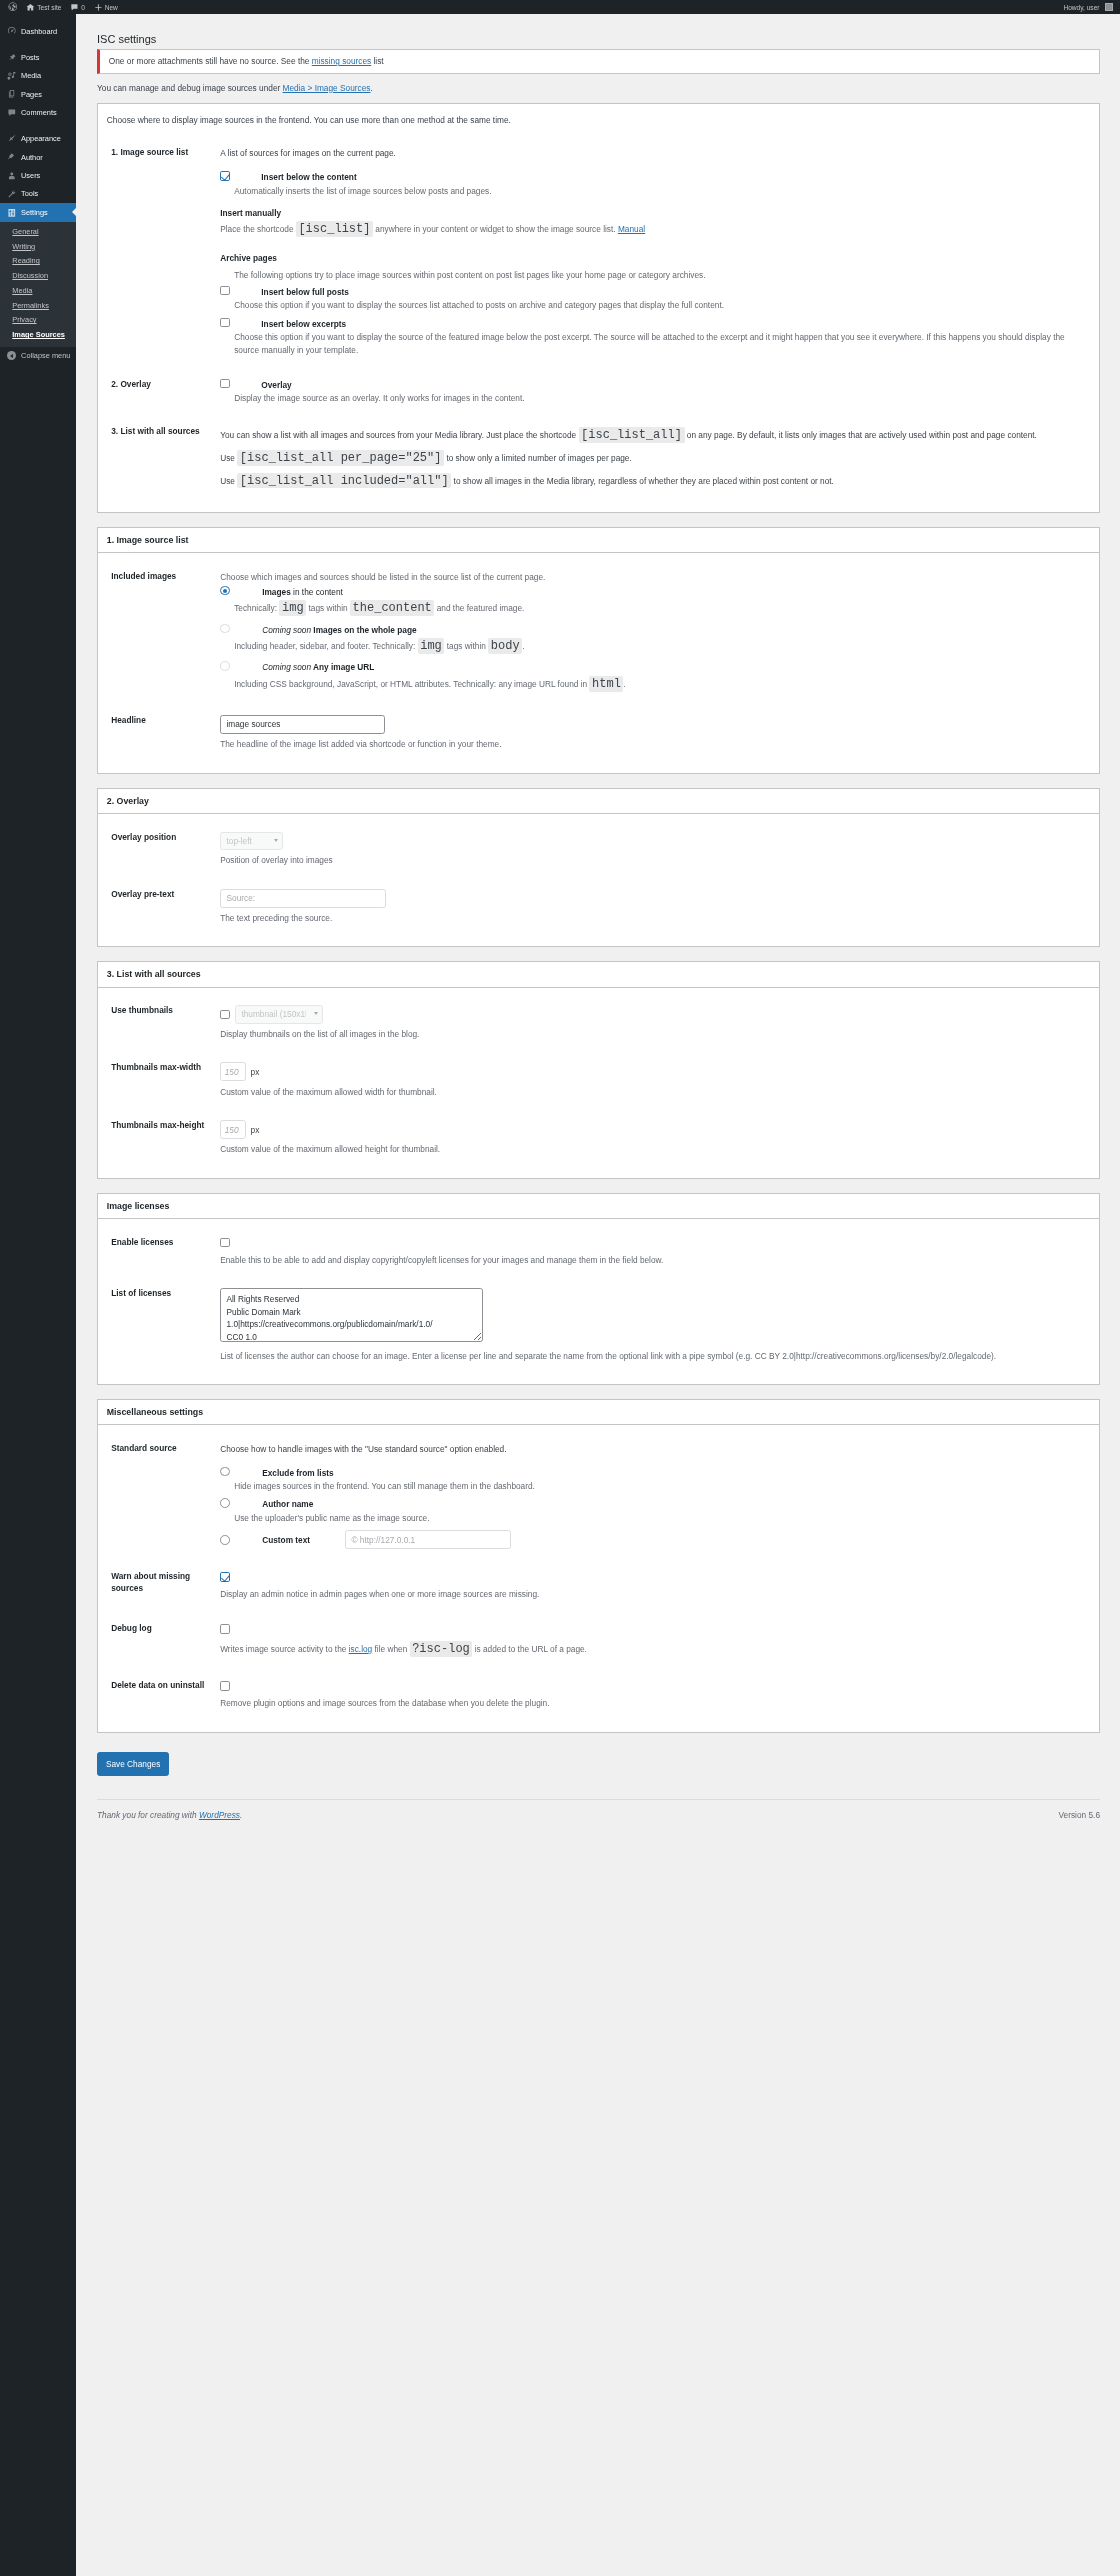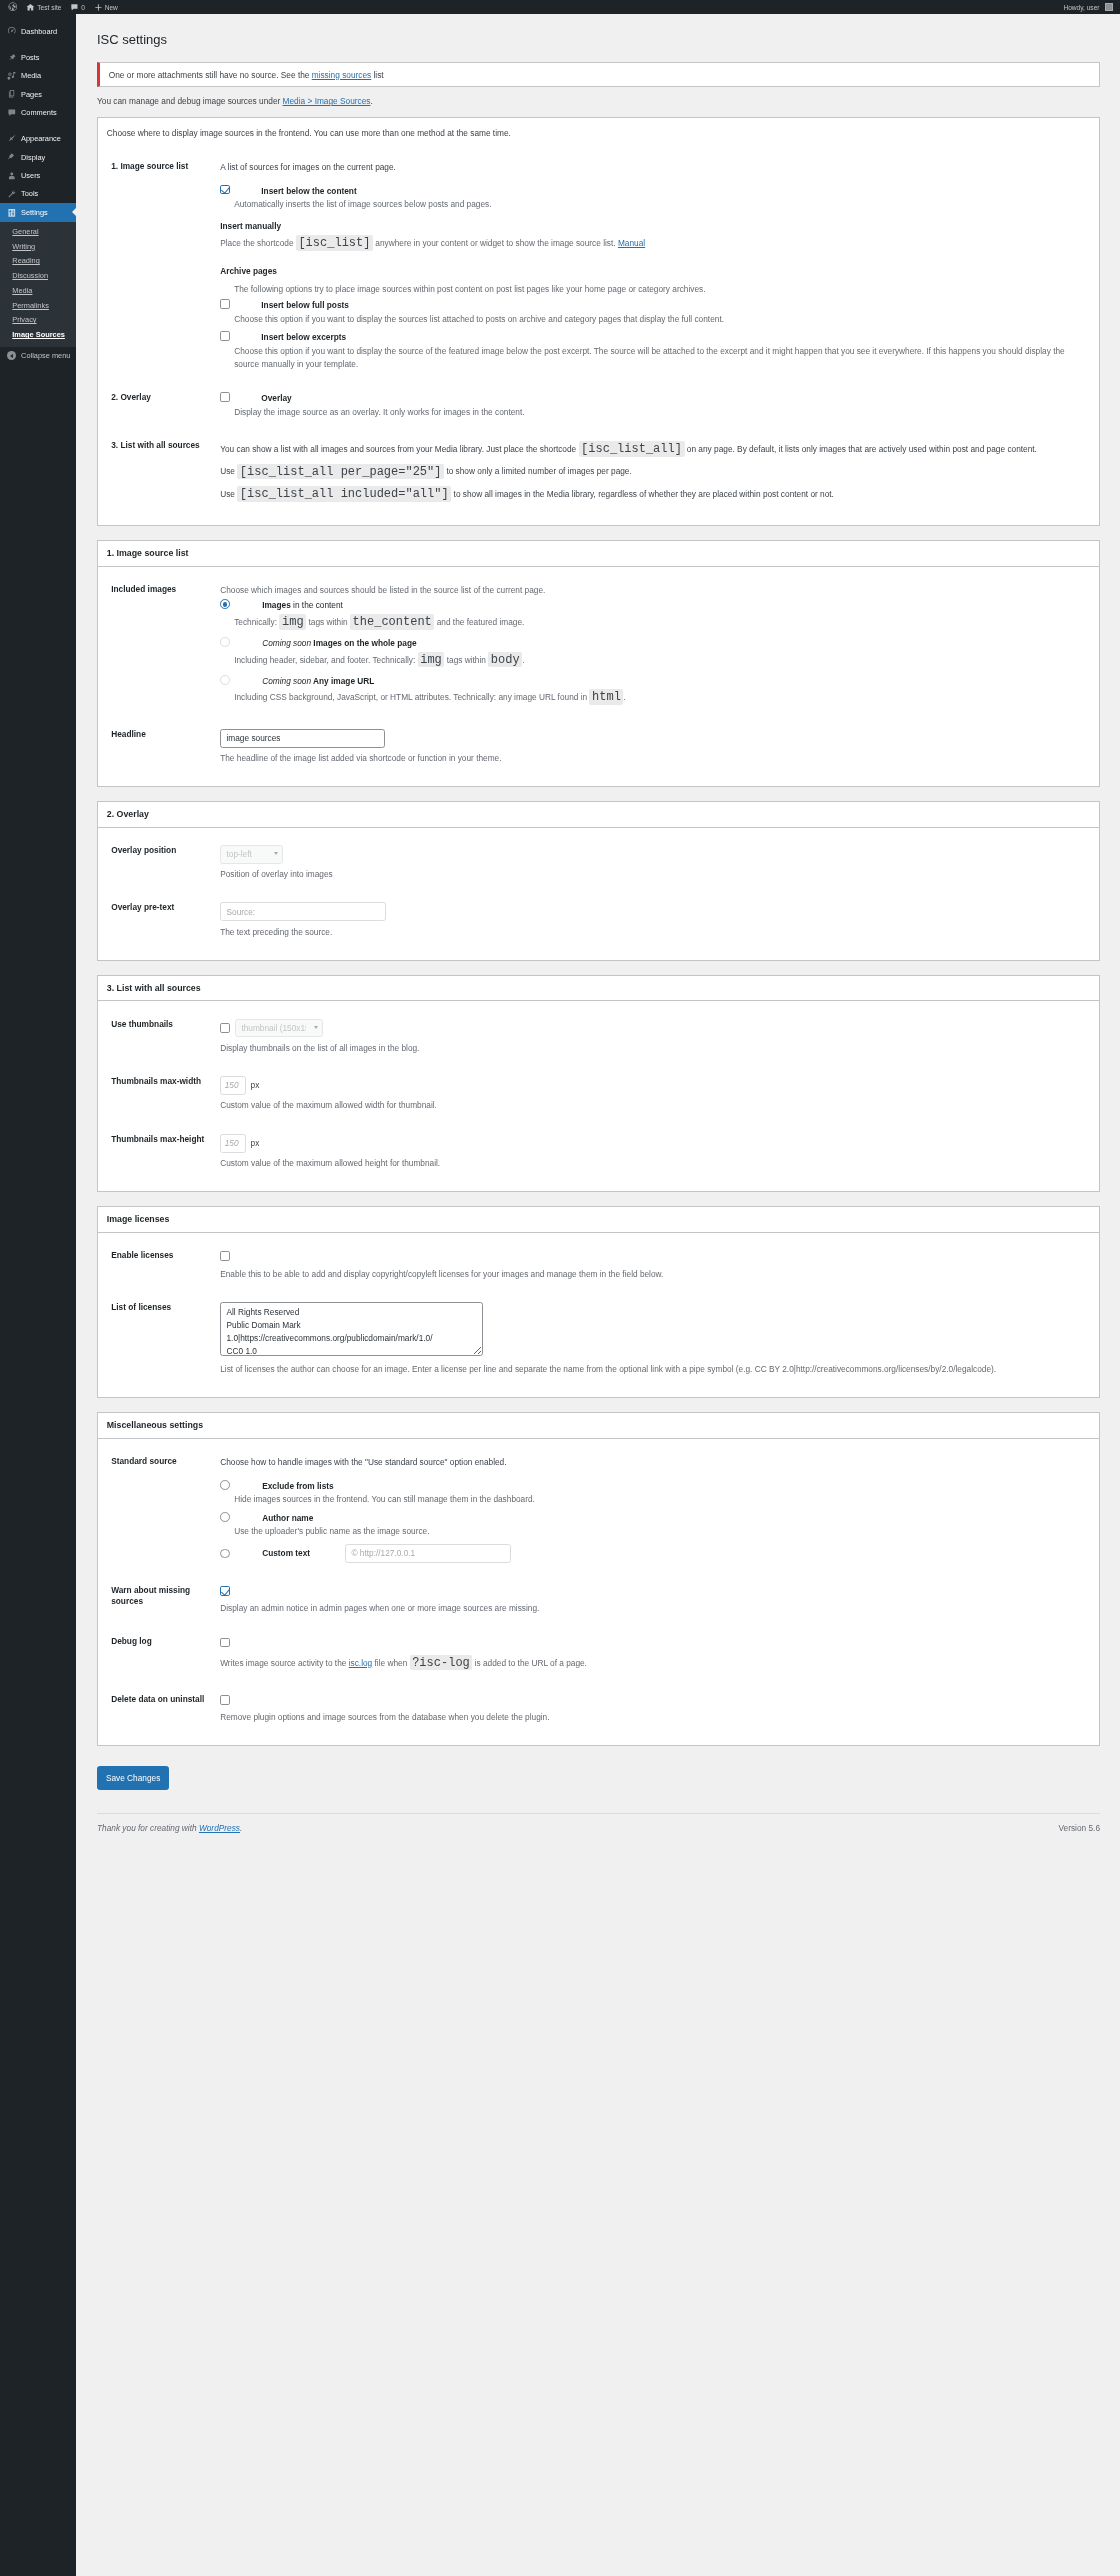--- a/index.html
+++ b/index.html
@@ -74,21 +74,21 @@
   .collapse .cm-ico{
     width:8.8px;height:8.8px;border-radius:50%;background:#8c8f94;display:flex;align-items:center;justify-content:center;
   }
   .collapse .cm-ico:before{
     content:"";border-style:solid;border-width:2.6px 3.5px 2.6px 0;border-color:transparent #1d2327 transparent transparent;
   }
 
   
   #main{flex:1;padding:10.5px 21px 0 21px;background:#f0f0f1;min-width:0;}
   h1.page-title{
-    font-size:13px;font-weight:400;color:#1d2327;margin:7px 0 14px 0;line-height:1.3;padding:0;
+    font-size:11px;font-weight:400;color:#1d2327;margin:7px 0 3px 0;line-height:1.3;padding:0;
   }
 
   .notice{
     background:#fff;border:0.9px solid #c3c4c7;border-left:3.5px solid #d63638;
     padding:5.3px 8.8px;margin:0 0 8.8px 0;font-size:8.3px;color:#3c434a;line-height:1.5;
   }
   .intro{font-size:8.3px;margin:0 0 10.5px 0;color:#3c434a;}
   a{color:#2271b1;text-decoration:underline;cursor:pointer;}
 
   
@@ -299,21 +299,21 @@
       </span>
       <span>Appearance</span>
     </div>
 
     <div class="menu-item">
       <span class="mi-ico">
         <svg width="9.6" height="9.6" viewBox="0 0 20 20">
             <path d="M14.5 7.5l-2-2 1-1-1-1-1 1-2-2-1 1 .5.5-3.5 3.5c-1 1-1 2.5 0 3.5l-3 3 1 1 3-3c1 1 2.5 1 3.5 0L13.5 8l.5.5 1-1z"></path>
           </svg>
       </span>
-      <span>Display</span>
+      <span>Author</span>
     </div>
 
     <div class="menu-item">
       <span class="mi-ico">
         <svg width="9.6" height="9.6" viewBox="0 0 20 20">
             <path d="M10 3a3 3 0 100 6 3 3 0 000-6zm0 7c-3 0-6 1.5-6 3.5V17h12v-3.5C16 11.5 13 10 10 10z"></path>
           </svg>
       </span>
       <span>Users</span>
     </div>

